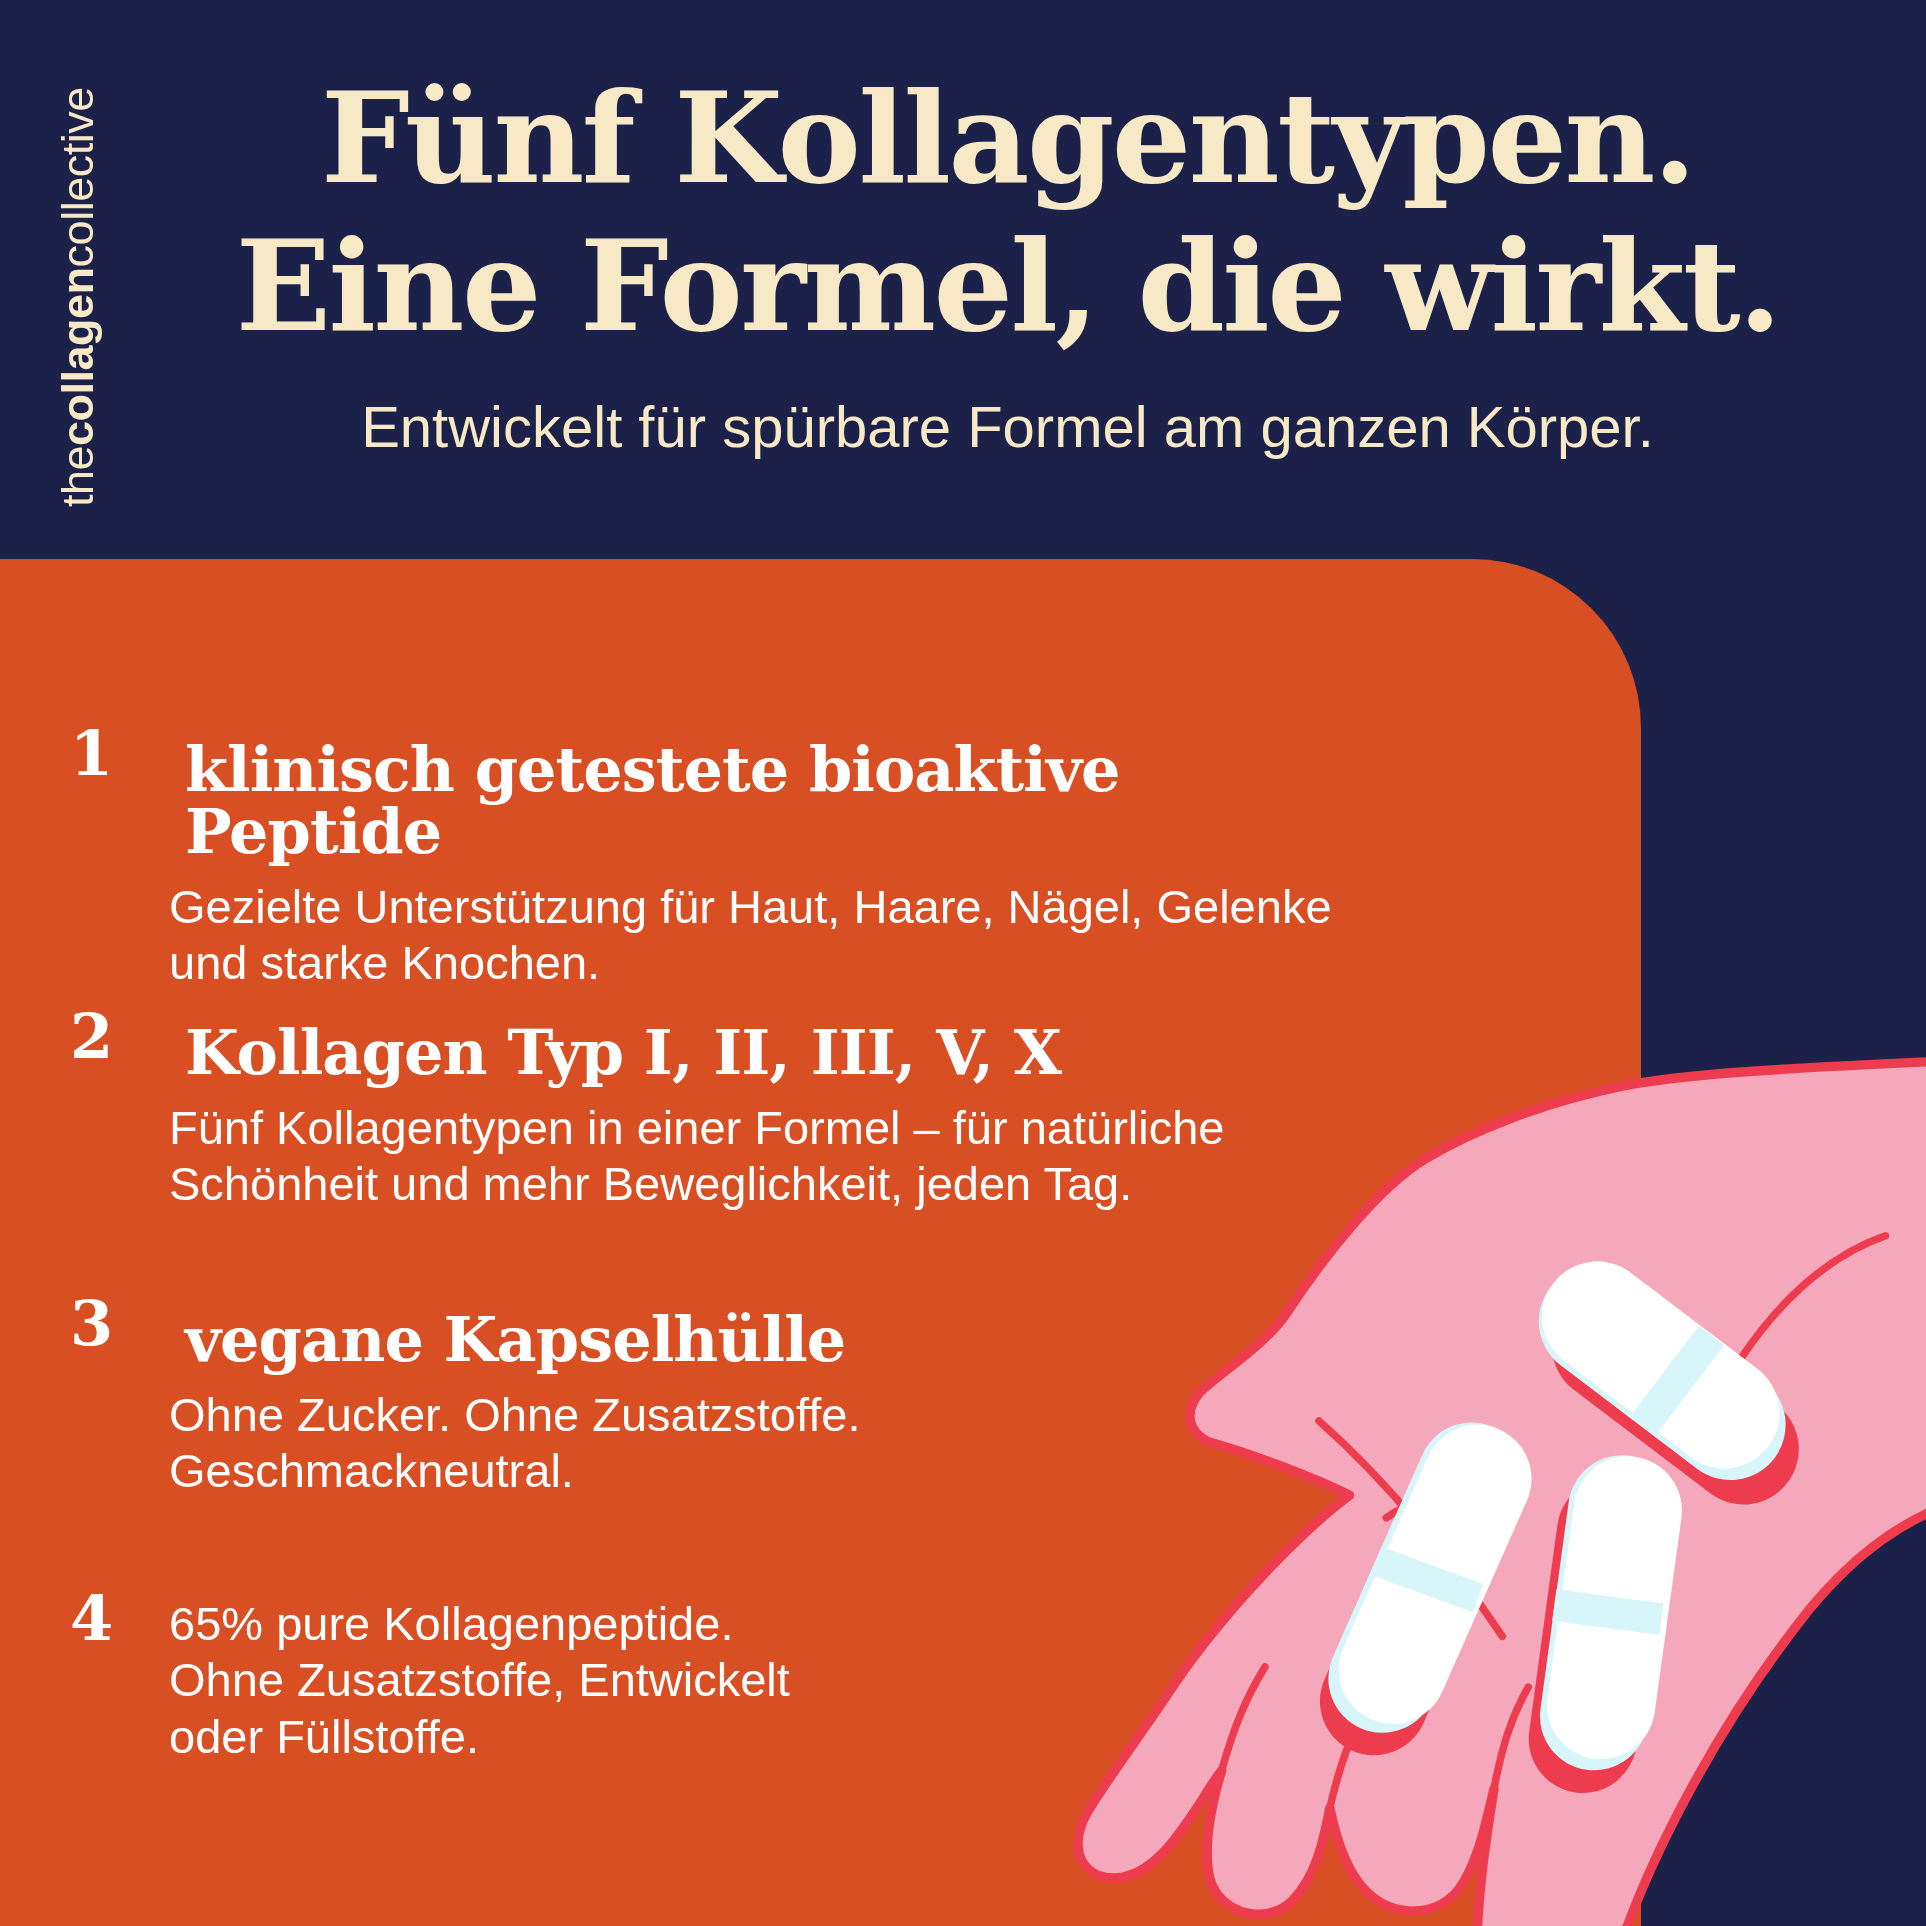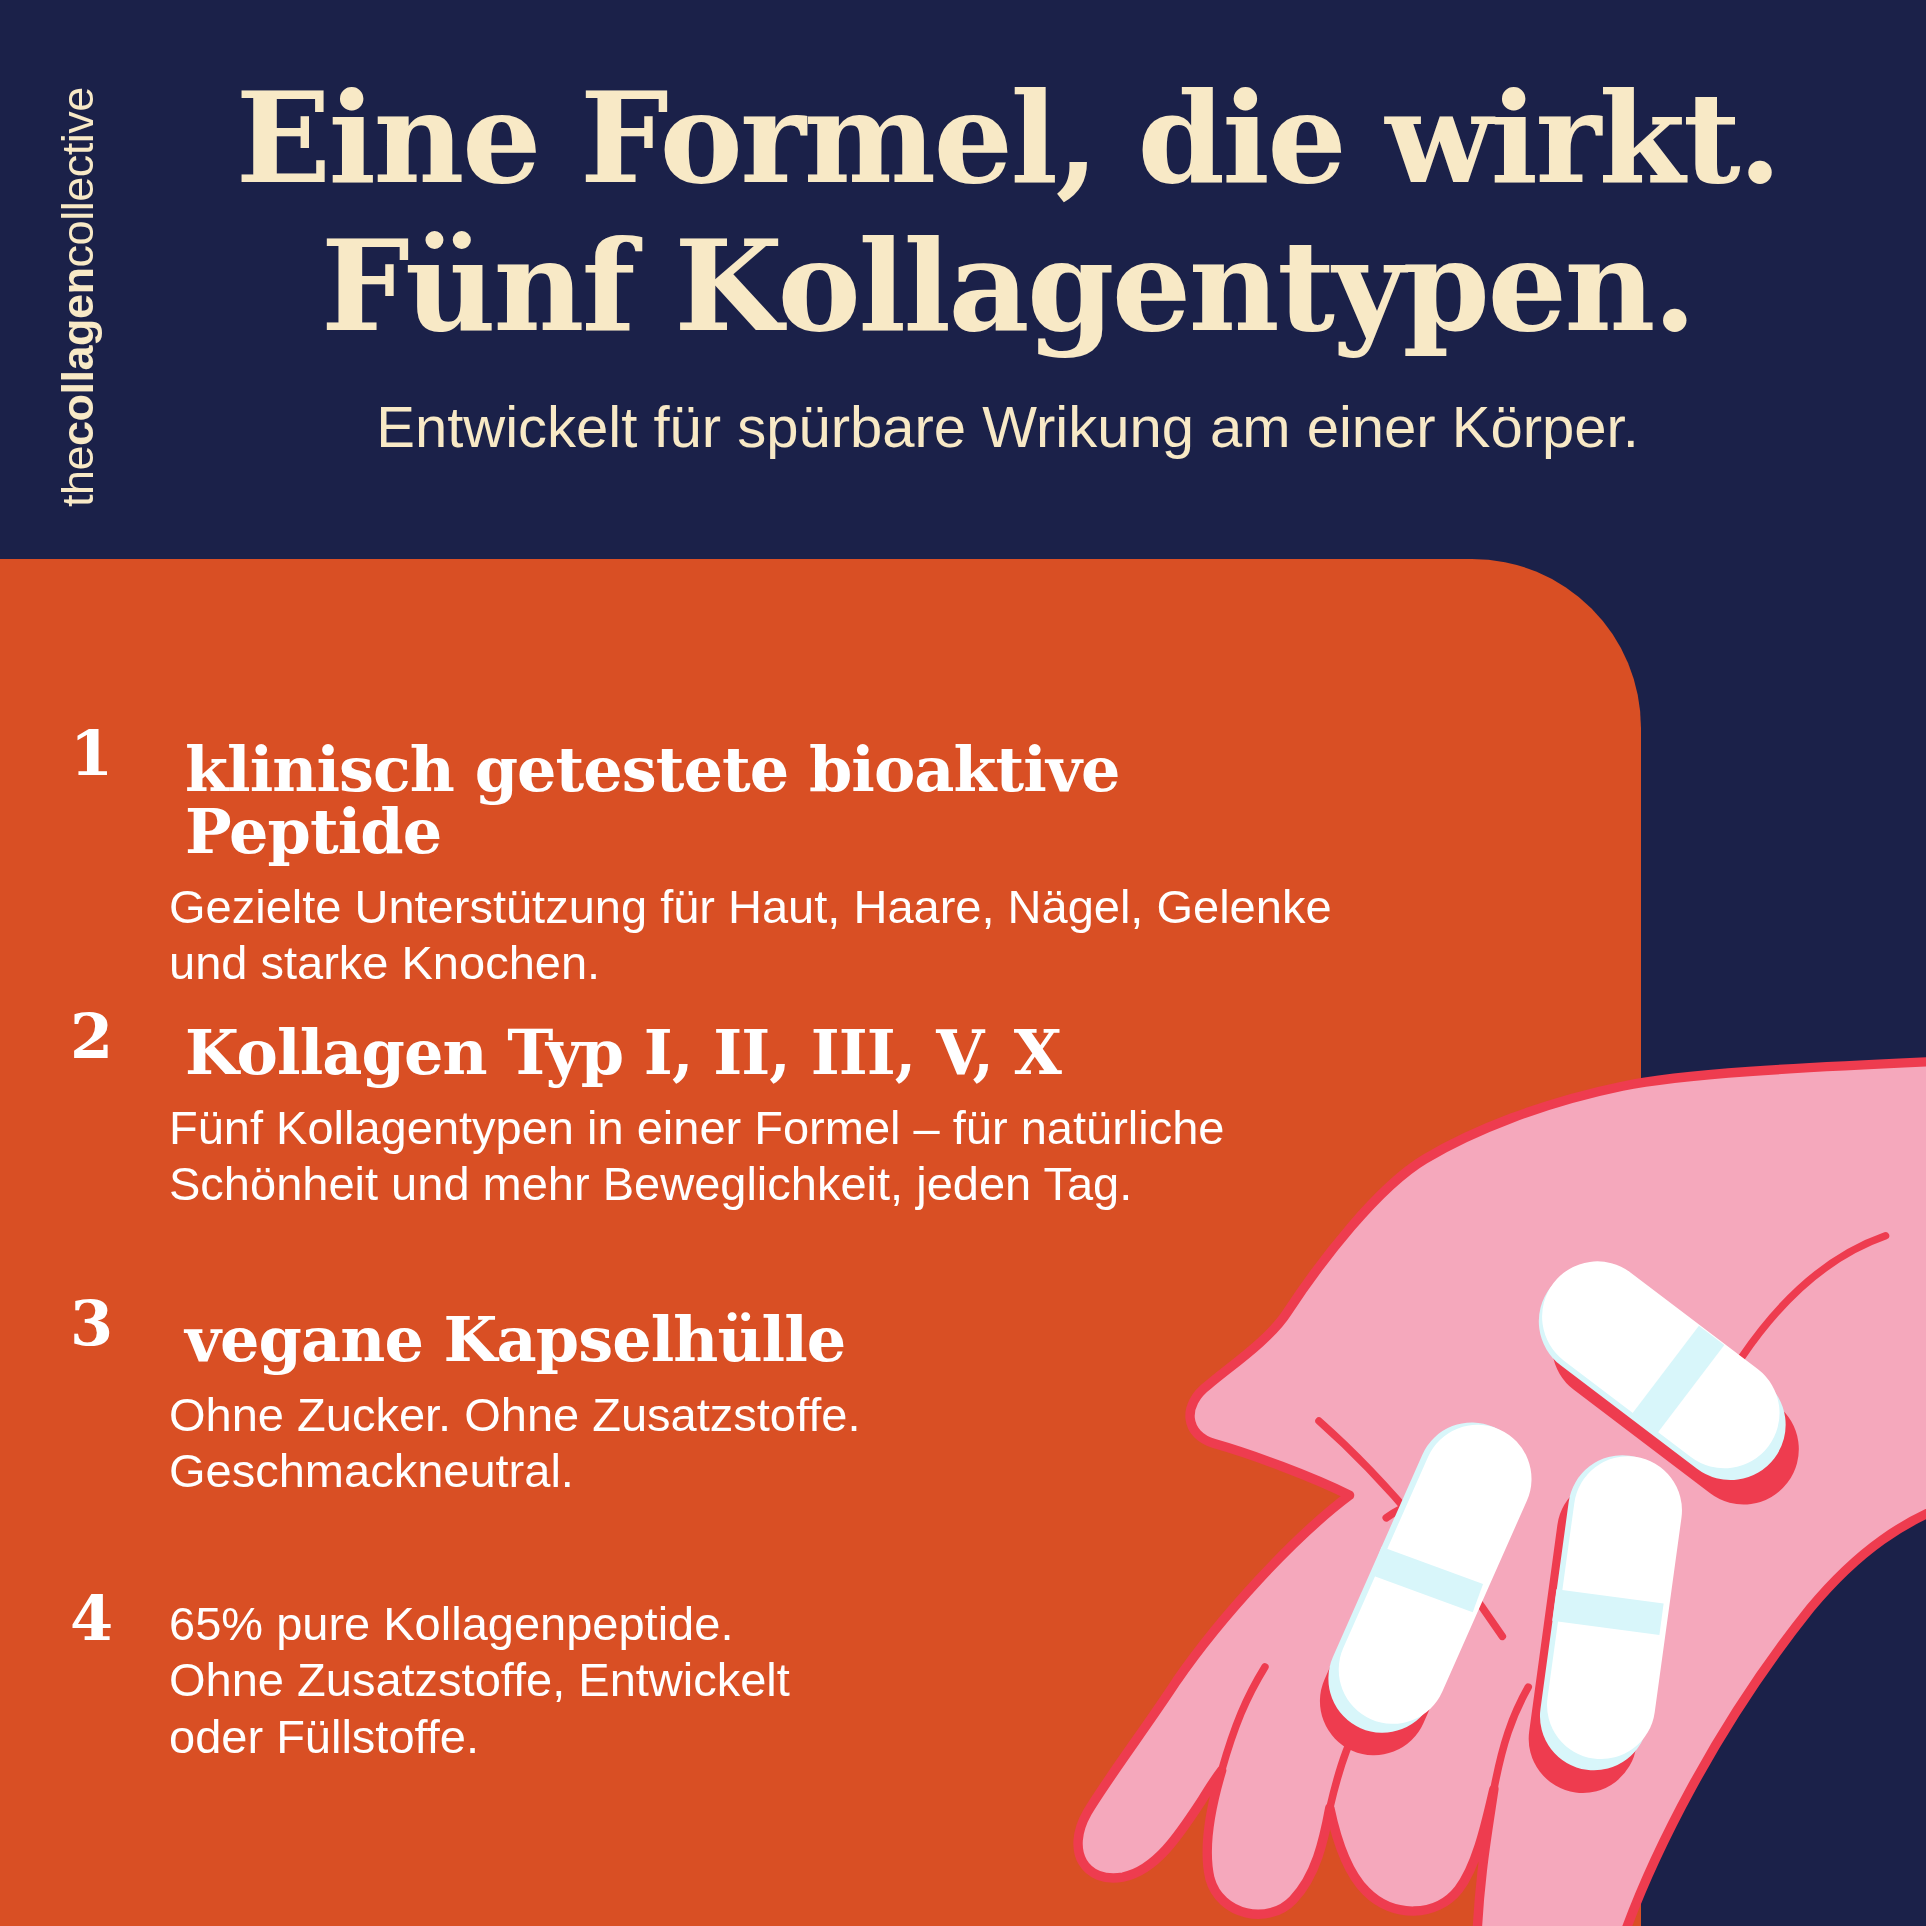--- a/index.html
+++ b/index.html
@@ -54,24 +54,24 @@
   .hand-svg{position:absolute;left:964px;top:1011px;width:962px;height:915px;}
 </style>
 </head>
 <body>
 
 <div class="brand">
   <span>the</span><span class="bold">collagen</span><span>collective</span>
 </div>
 
 <div class="titles">
+  <div>Fünf Kollagentypen.</div>
   <div>Eine Formel, die wirkt.</div>
-  <div>Fünf Kollagentypen.</div>
 </div>
-<div class="subtitle">Entwickelt für spürbare Wrikung am einer Körper.</div>
+<div class="subtitle">Entwickelt für spürbare Formel am ganzen Körper.</div>
 
 <div class="panel">
 
   <div class="feature f1">
     <div class="num">1</div>
     <div>
       <div class="f-title">klinisch getestete bioaktive Peptide</div>
       <div class="f-desc">
         <div>Gezielte Unterstützung für Haut, Haare, Nägel, Gelenke</div>
         <div>und starke Knochen.</div>

